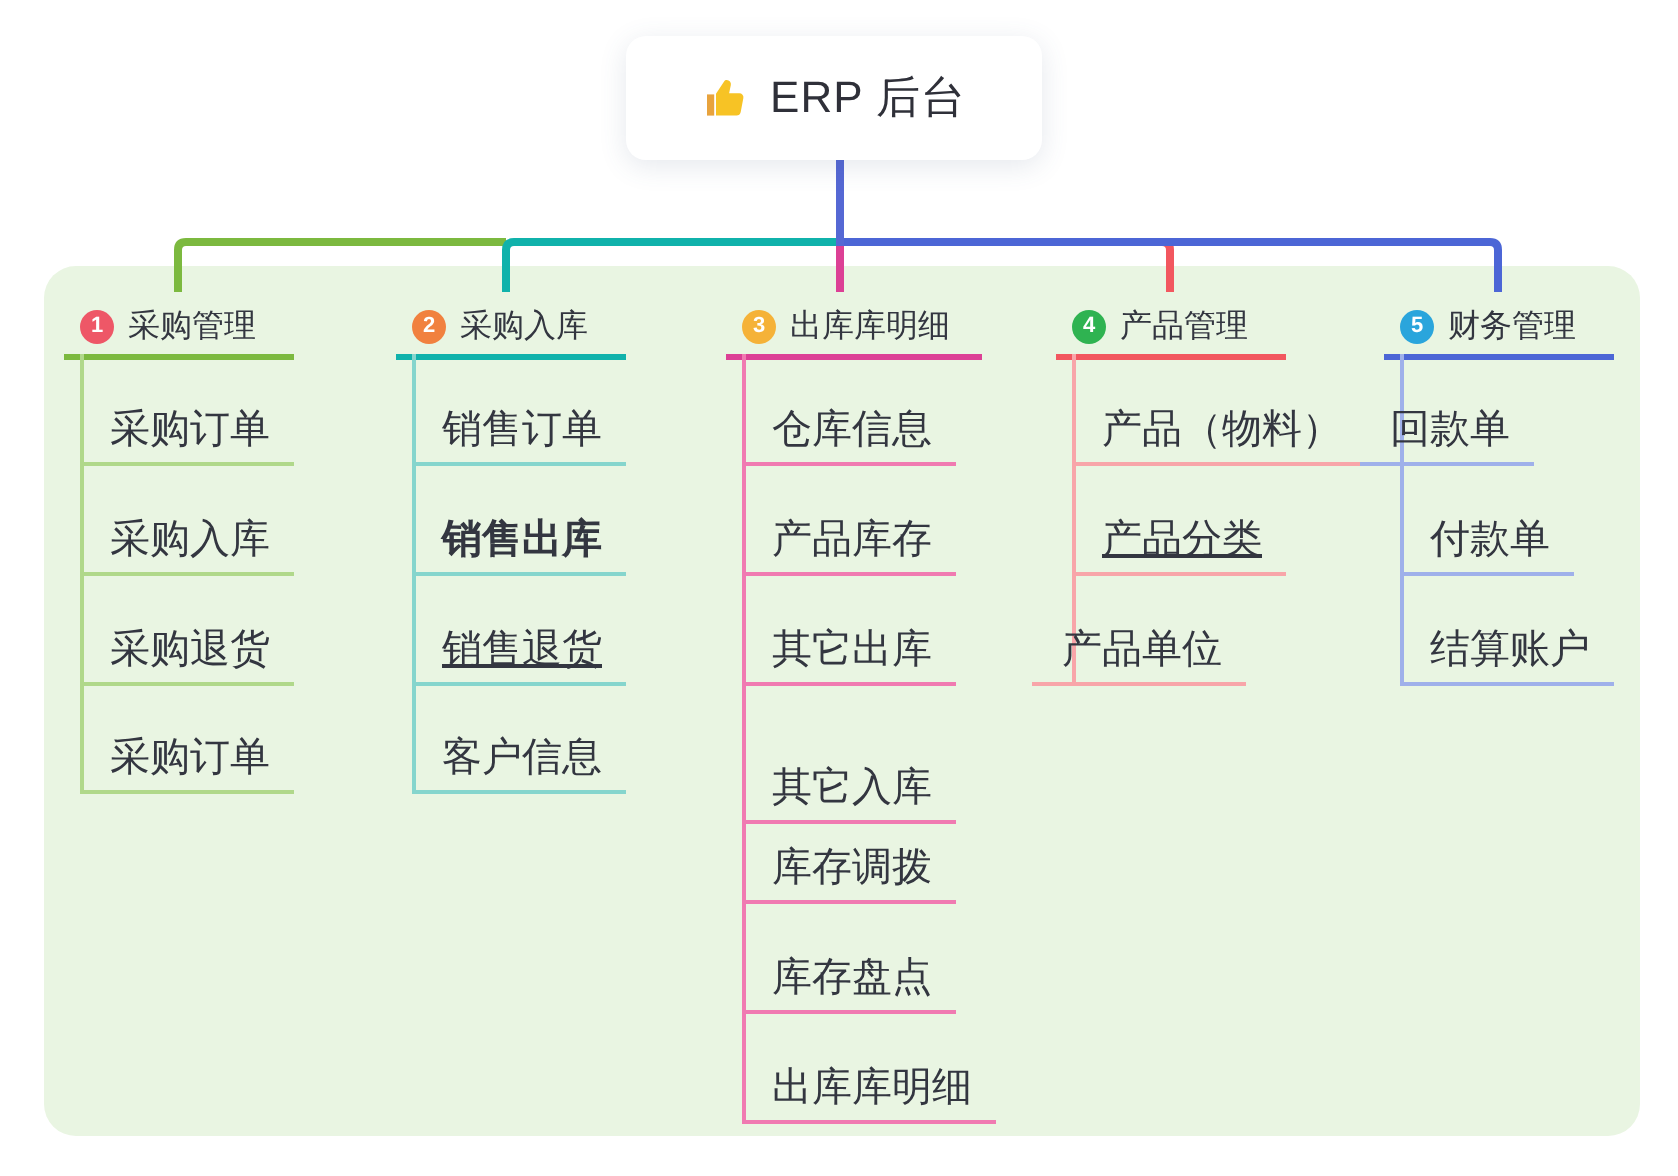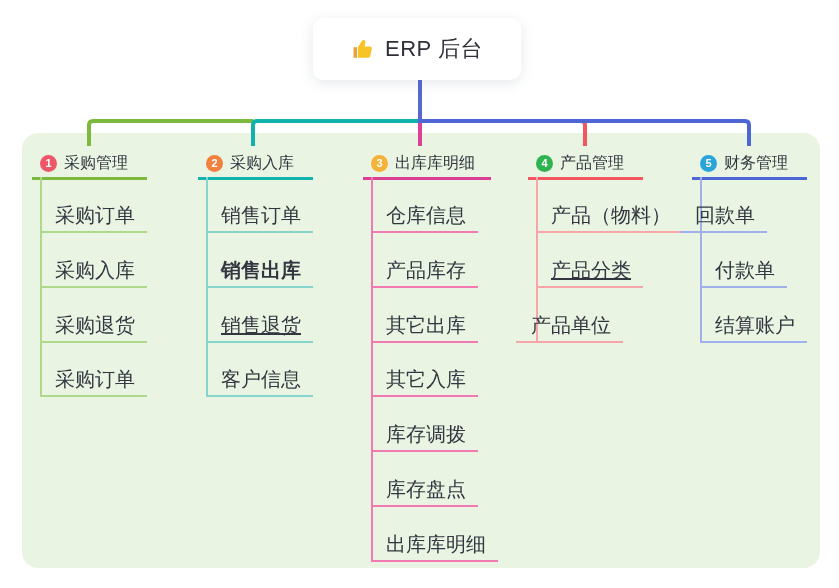--- a/index.html
+++ b/index.html
@@ -74,21 +74,21 @@
       <div class="child-topic" style="left: 206px; top: 315px; border-bottom-color: rgb(133, 213, 205); text-decoration: underline;">销售退货</div>
       <div class="child-topic" style="left: 206px; top: 369px; border-bottom-color: rgb(133, 213, 205);">客户信息</div>
       <div class="main-topic" style="left: 363px; top: 150px; border-bottom-color: rgb(220, 64, 149);">
         <span class="badge" style="background: rgb(245, 178, 56);">3</span>
         <span>出库库明细</span>
       </div>
       <div class="stem" style="left: 371px; top: 177px; height: 384.8px; background: rgb(240, 122, 177);"></div>
       <div class="child-topic" style="left: 371px; top: 205px; border-bottom-color: rgb(240, 122, 177);">仓库信息</div>
       <div class="child-topic" style="left: 371px; top: 260px; border-bottom-color: rgb(240, 122, 177); text-align: center;">产品库存</div>
       <div class="child-topic" style="left: 371px; top: 315px; border-bottom-color: rgb(240, 122, 177);">其它出库</div>
-      <div class="child-topic" style="left: 371px; top: 369px; border-bottom-color: rgb(240, 122, 177);">其它入库</div>
+      <div class="child-topic" style="left: 371px; top: 384px; border-bottom-color: rgb(240, 122, 177);">其它入库</div>
       <div class="child-topic" style="left: 371px; top: 424px; border-bottom-color: rgb(240, 122, 177);">库存调拨</div>
       <div class="child-topic" style="left: 371px; top: 479px; border-bottom-color: rgb(240, 122, 177);">库存盘点</div>
       <div class="child-topic" style="left: 371px; top: 534px; border-bottom-color: rgb(240, 122, 177);">出库库明细</div>
       <div class="main-topic" style="left: 528px; top: 150px; border-bottom-color: rgb(242, 87, 95);">
         <span class="badge" style="background: rgb(47, 179, 81);">4</span>
         <span>产品管理</span>
       </div>
       <div class="stem" style="left: 536px; top: 177px; height: 165.6px; background: rgb(248, 165, 169);"></div>
       <div class="child-topic" style="left: 536px; top: 205px; border-bottom-color: rgb(248, 165, 169);">产品（物料）</div>
       <div class="child-topic" style="left: 536px; top: 260px; border-bottom-color: rgb(248, 165, 169); text-decoration: underline;">产品分类</div>

